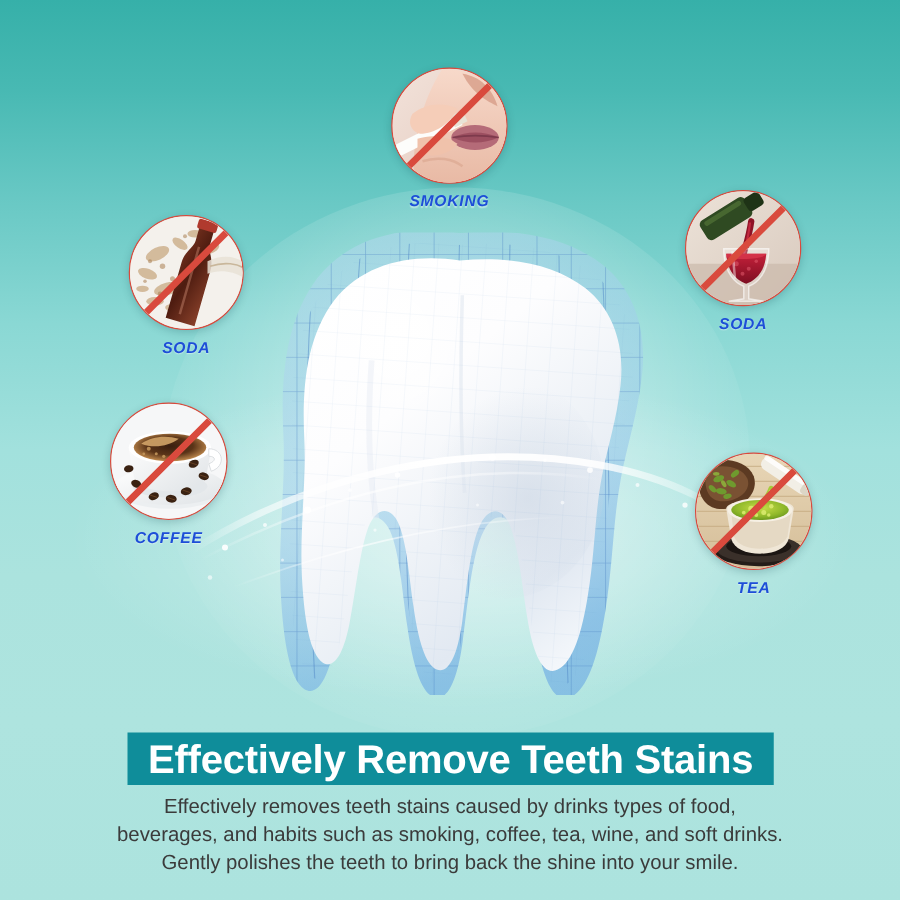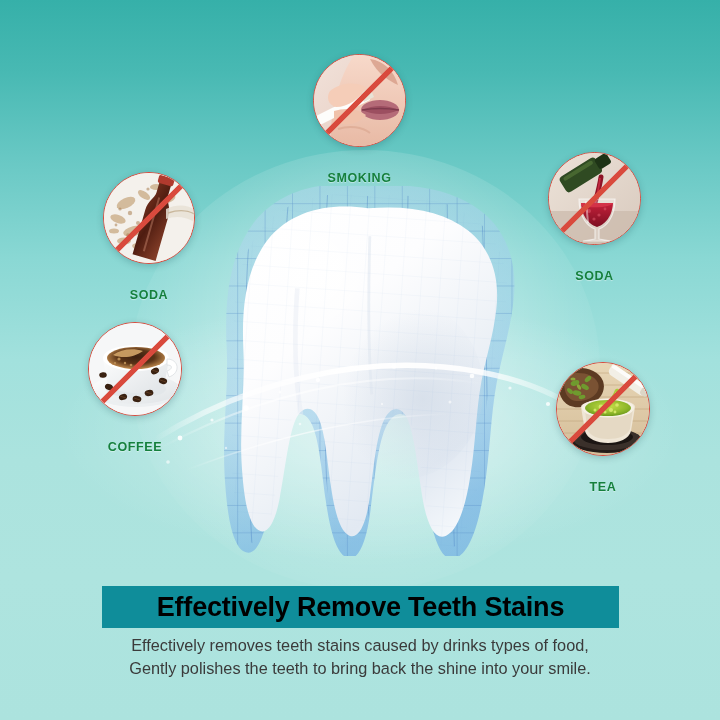--- a/index.html
+++ b/index.html
@@ -70,41 +70,42 @@
     border:1.6px solid #d94a3d;
     box-shadow:0 2px 7px rgba(0,60,70,0.22);
     background:#e8e2da;
   }
   .badge .photo { position:absolute; inset:0; }
   .badge .slash {
     position:absolute; left:0; top:0; width:100%; height:100%;
     pointer-events:none;
   }
   .badge .caption {
-    margin-top:24px;
+    margin-top:7px;
     text-align:center;
-    color:#15803d;
+    color:#1d4ed8;
     font-weight:bold;
     font-size:12.5px;
     letter-spacing:0.6px;
     text-shadow:0 1px 1px rgba(255,255,255,0.45);
+    font-style:italic;
   }
 
   
   .headline-bar {
     position:absolute;
     left:102px; top:586px;
     width:517px; height:42px;
     background:#0f8d9a;
     display:flex; align-items:center; justify-content:center;
   }
   .headline-bar .headline {
-    color:#000000;
+    color:#ffffff;
     font-weight:bold;
-    font-size:27px;
+    font-size:32px;
     letter-spacing:-0.2px;
     white-space:nowrap;
     text-align:right;
   }
   .body-copy {
     position:absolute;
     left:40px; top:634px;
     width:640px;
     text-align:center;
     color:#3b3b3b;
@@ -544,14 +545,15 @@
   </div>
   <div class="caption">TEA</div>
 </div>
 
 <div class="headline-bar">
   <span class="headline">Effectively Remove Teeth Stains</span>
 </div>
 
 <div class="body-copy">
   <div>Effectively removes teeth stains caused by drinks types of food,</div>
+  <div>beverages, and habits such as smoking, coffee, tea, wine, and soft drinks.</div>
   <div>Gently polishes the teeth to bring back the shine into your smile.</div>
 </div>
 
 </body></html>

